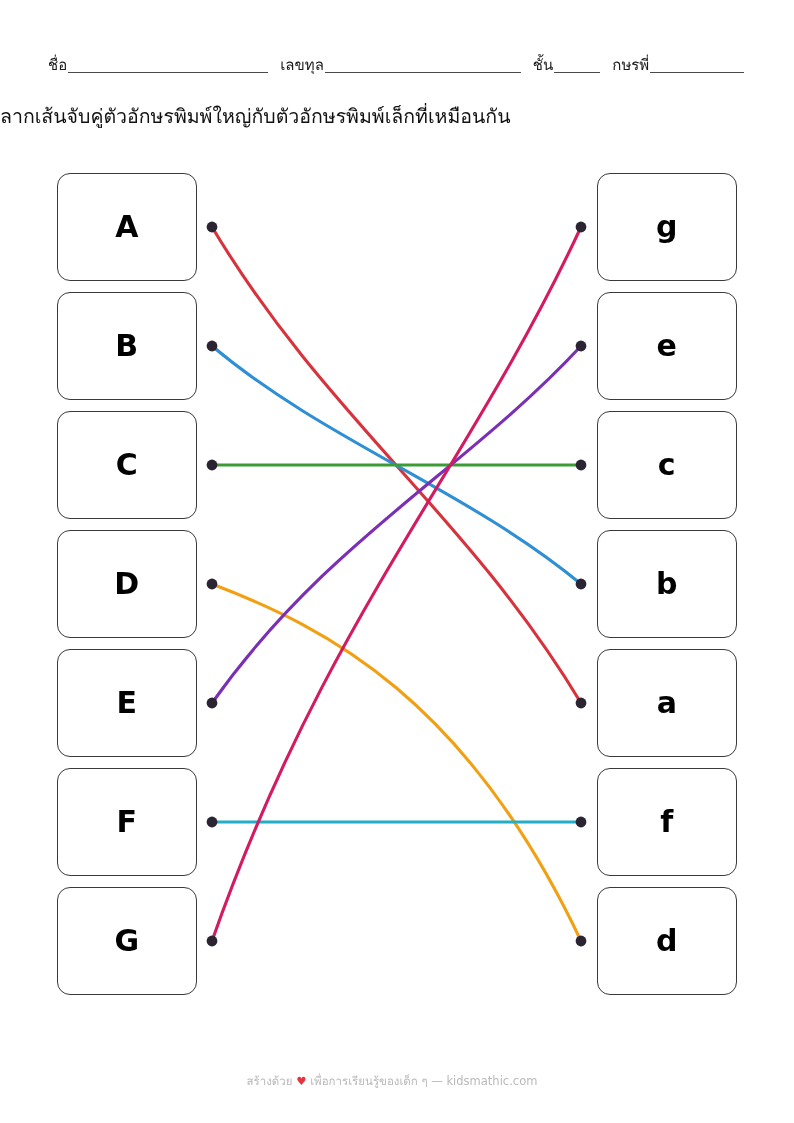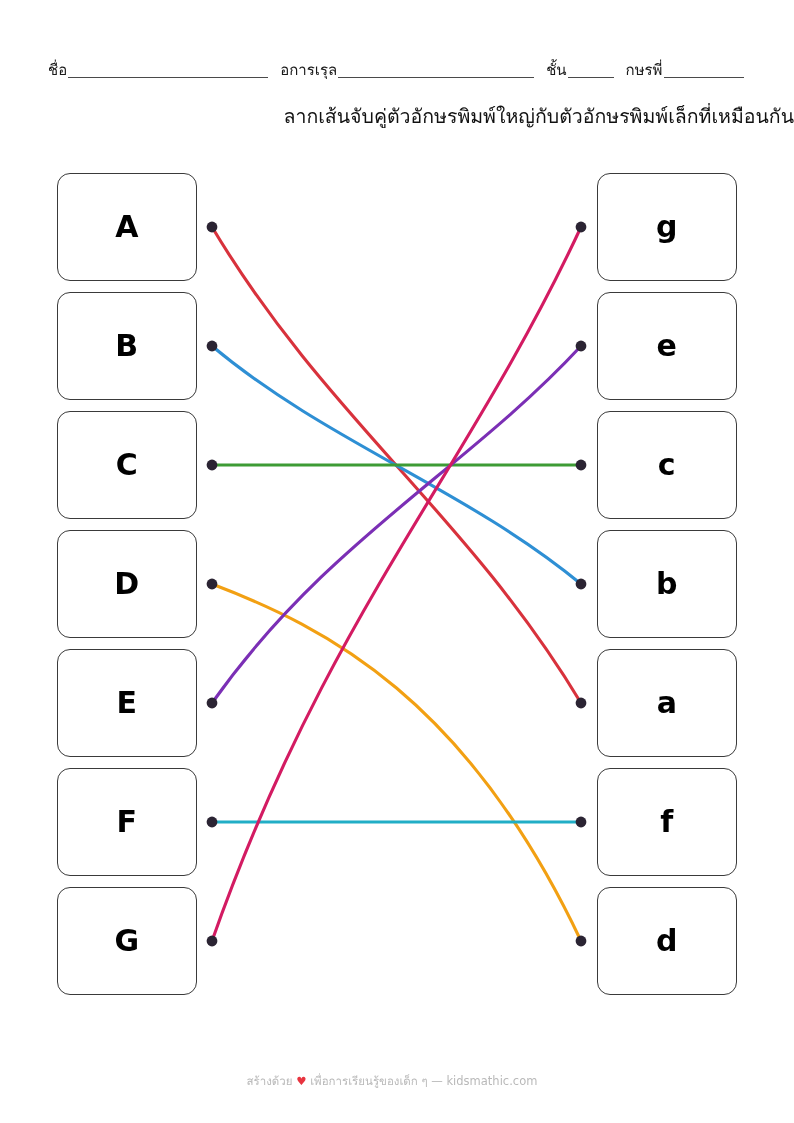--- a/index.html
+++ b/index.html
@@ -17,21 +17,21 @@
   }
 
   
   .name-row {
     position: absolute;
     left: 48px;
     top: 58px;
     width: 698px;
     height: 26px;
     display: flex;
-    align-items: center;
+    align-items: flex-start;
     font-size: 15px;
     color: #1a1a1a;
     white-space: nowrap;
   }
   .name-label {
     line-height: 1.05;
     padding-bottom: 1px;
   }
   .rule {
     border-bottom: 1.3px solid #4a4a4a;
@@ -43,21 +43,21 @@
   .rule-class  { flex: 0 0 46px; }
   .rule-no     { flex: 1 1 auto; min-width: 70px; }
   .gap-sm { width: 10px; flex: 0 0 10px; }
 
   
   .instruction {
     position: absolute;
     left: 0;
     top: 104px;
     width: 794px;
-    text-align: right;
+    text-align: left;
     font-size: 19.5px;
     line-height: 1.35;
     color: #111111;
   }
 
   
   #worksheet {
     position: absolute;
     left: 0;
     top: 0;
@@ -118,21 +118,21 @@
   }
   .footer .heart { color: #e8343f; font-size: 11.5px; }
 </style>
 </head>
 <body>
 
 <div class="name-row">
   <span class="name-label">ชื่อ</span>
   <span class="rule rule-name"></span>
   <span class="gap-sm"></span>
-  <span class="name-label">อการเรุล</span>
+  <span class="name-label">เลขทุล</span>
   <span class="rule rule-sur"></span>
   <span class="gap-sm"></span>
   <span class="name-label">ชั้น</span>
   <span class="rule rule-class"></span>
   <span class="gap-sm"></span>
   <span class="name-label">กษรพี่</span>
   <span class="rule rule-no"></span>
 </div>
 
 <div class="instruction">ลากเส้นจับคู่ตัวอักษรพิมพ์ใหญ่กับตัวอักษรพิมพ์เล็กที่เหมือนกัน</div>

